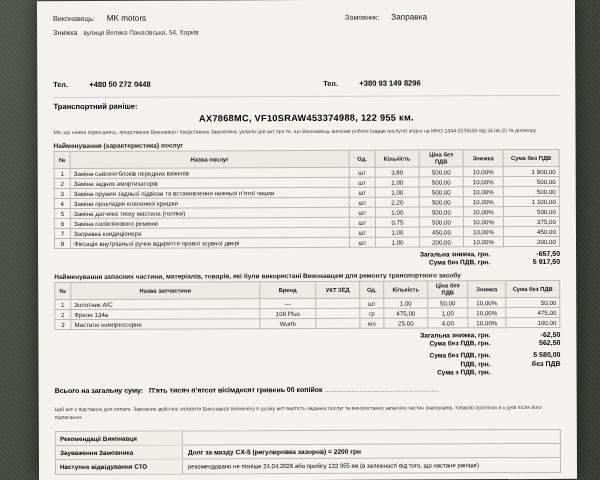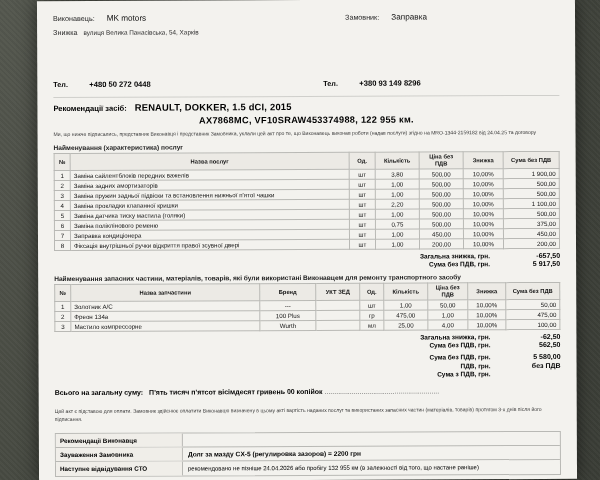--- a/index.html
+++ b/index.html
@@ -113,22 +113,21 @@
         <span class="k">Тел.</span>
         <span class="v">+380 93 149 8296</span>
       </div>
     </div>
   </div>
 
   <div class="sep"></div>
 
   <div class="veh">
     <div class="l1">
-      <span class="k">Рекомендації засіб:</span>
-      <span class="v">RENAULT, DOKKER, 1.5 dCI, 2015</span>
+      <span class="k">Транспортний раніше:</span>
     </div>
     <div class="vin">AX7868MC, VF10SRAW453374988, 122 955 км.</div>
   </div>
 
   <div class="legal">Ми, що нижче підписались, представник Виконавця і представник Замовника, уклали цей акт про те, що Виконавець виконав роботи (надав послуги) згідно на МRО-1344-2159182 від 24.04.25 та договору</div>
 
   <div class="sectitle">Найменування (характеристика) послуг</div>
 
   <table class="t-svc">
     <colgroup>

